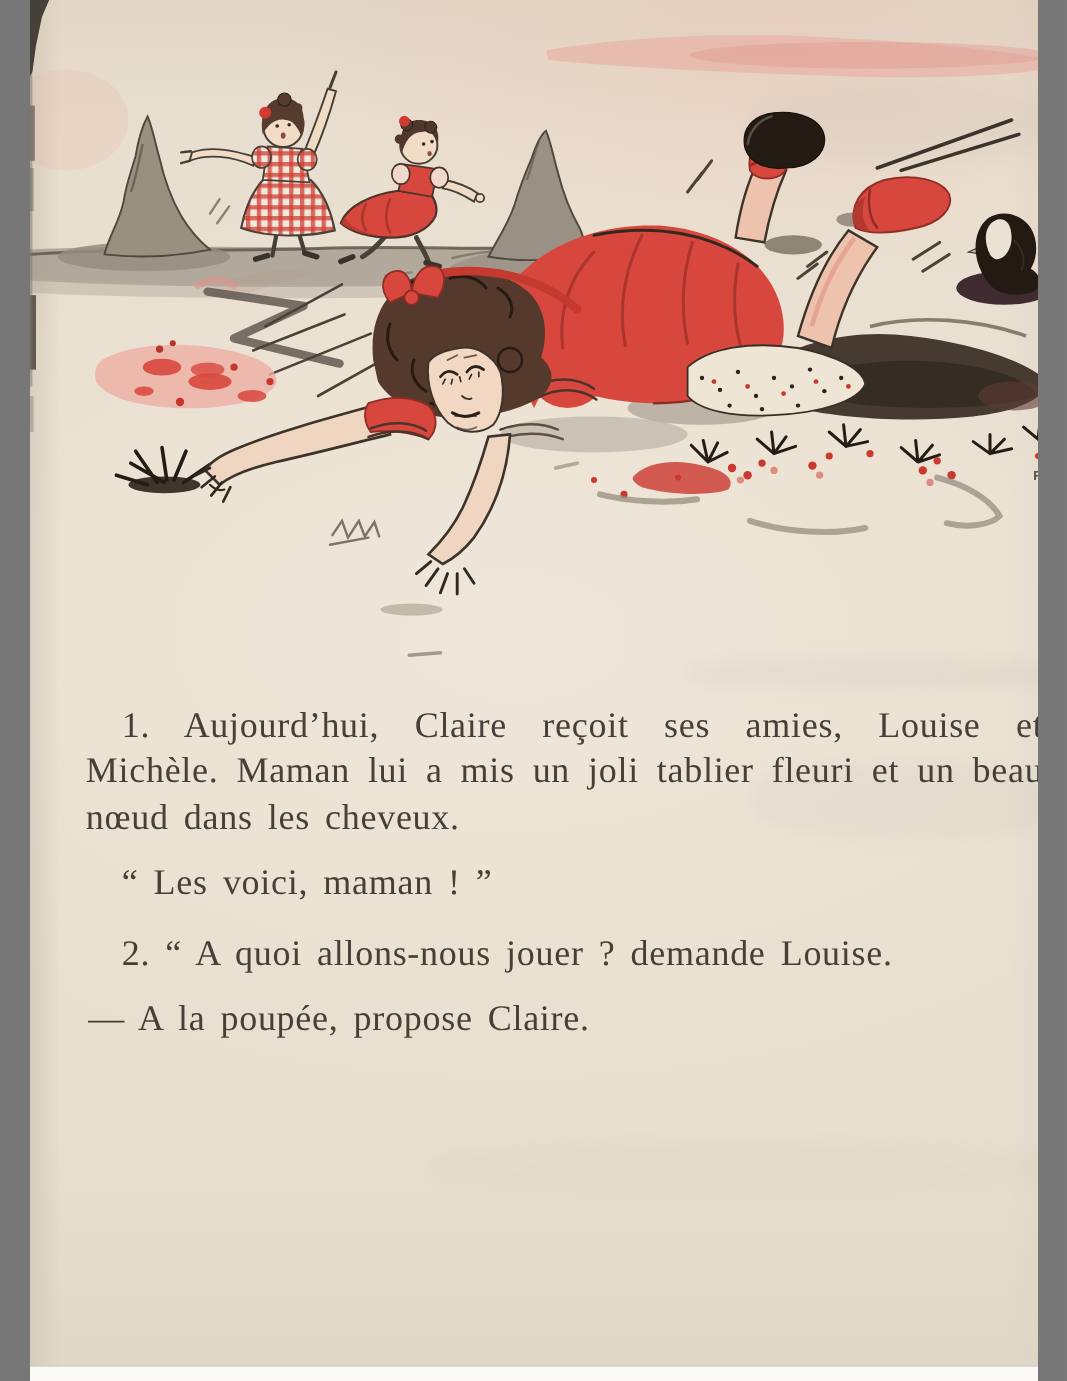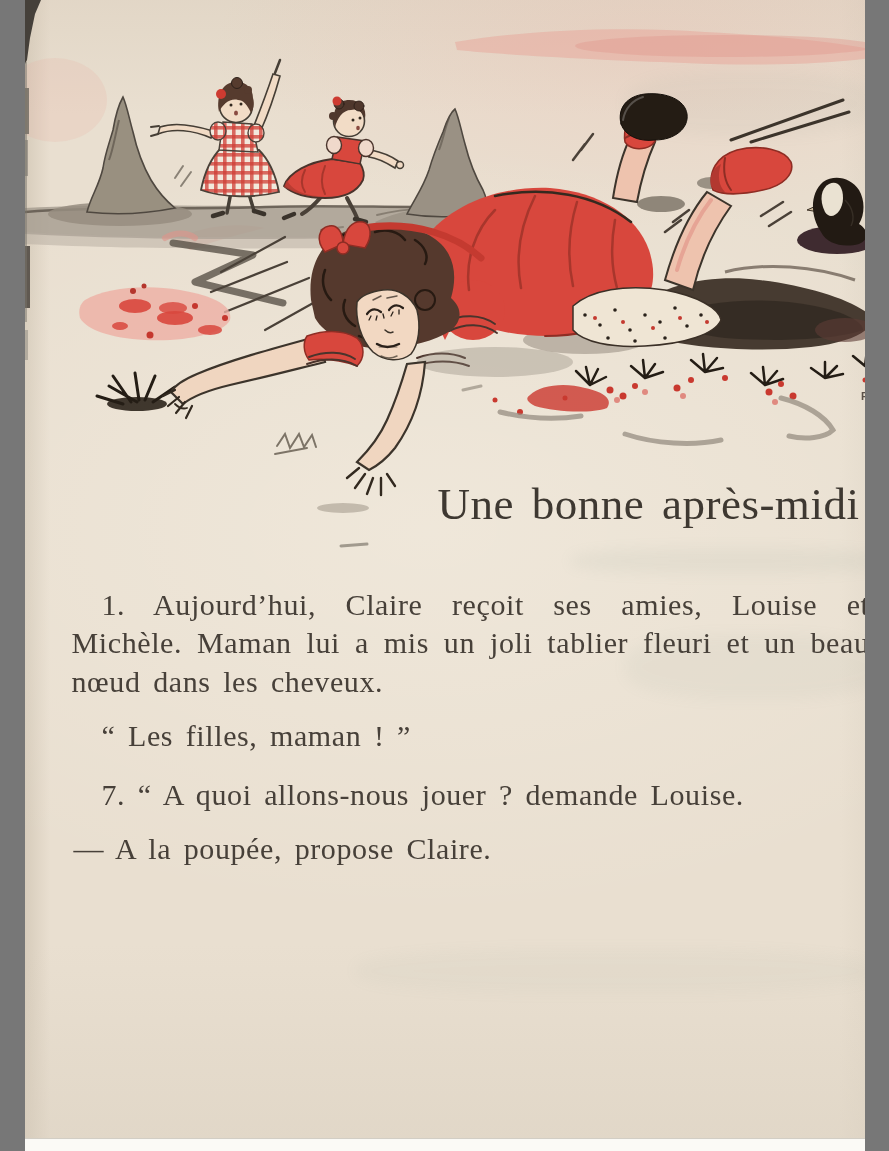--- a/index.html
+++ b/index.html
@@ -325,30 +325,29 @@
     <g>
       <path d="M0,0 L16,0 L10,14 L5,38 L2,60 L0,64 Z" fill="#45403a"></path>
       <rect x="0" y="88" width="4" height="46" fill="#6b665e" opacity="0.8"></rect>
       <rect x="0" y="140" width="3" height="36" fill="#8a857c" opacity="0.7"></rect>
       <rect x="0" y="246" width="5" height="62" fill="#4a443d" opacity="0.85"></rect>
       <rect x="0" y="330" width="3" height="30" fill="#8a857c" opacity="0.5"></rect>
       <rect x="0" y="62" width="2" height="260" fill="#7a756c" opacity="0.5"></rect>
     </g>
   </svg>
 
-  <h1 class="title">Une bonne après-midi</h1>
 
   <div class="text-block">
 
       <p class="para">1. Aujourd’hui, Claire reçoit ses amies, Louise et Michèle. Maman lui a mis un joli tablier fleuri et un beau nœud dans les cheveux.</p>
 
-      <p class="para">“ Les filles, maman ! ”</p>
-
-
-
-      <p class="para spaced">7. “ A quoi allons-nous jouer ? demande Louise.</p>
+      <p class="para">“ Les voici, maman ! ”</p>
+
+
+
+      <p class="para spaced">2. “ A quoi allons-nous jouer ? demande Louise.</p>
 
       <p class="para dialogue">— A la poupée, propose Claire.</p>
 
     </div>
 
   <div class="bottom-strip"></div>
 </div>
 
 </body></html>

